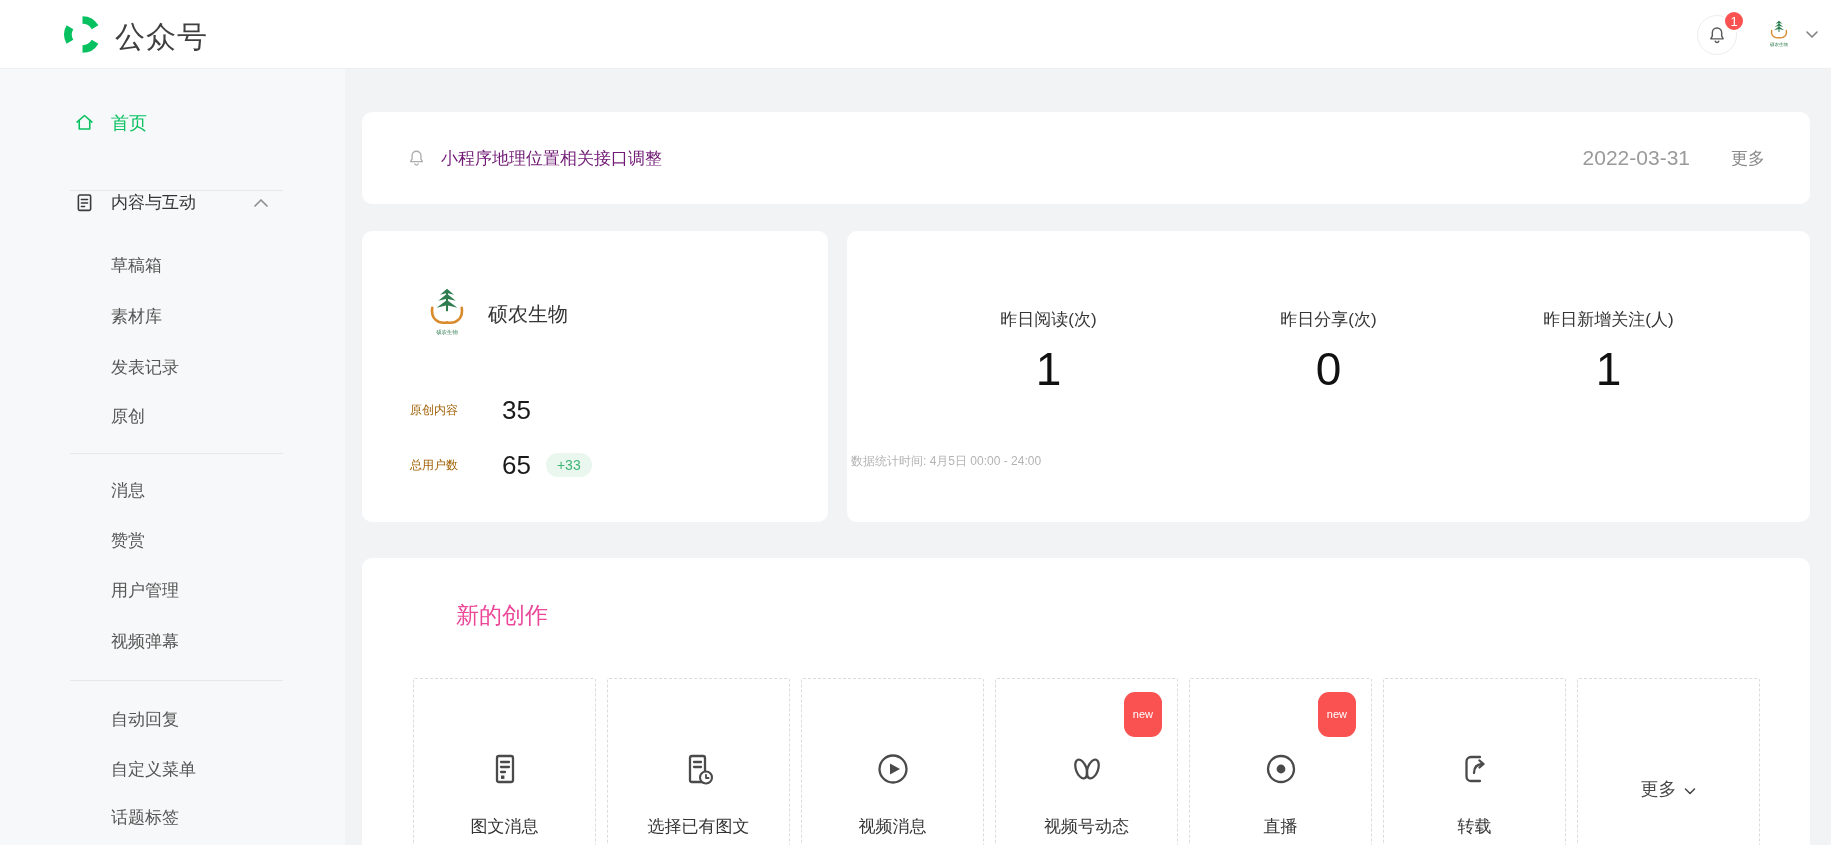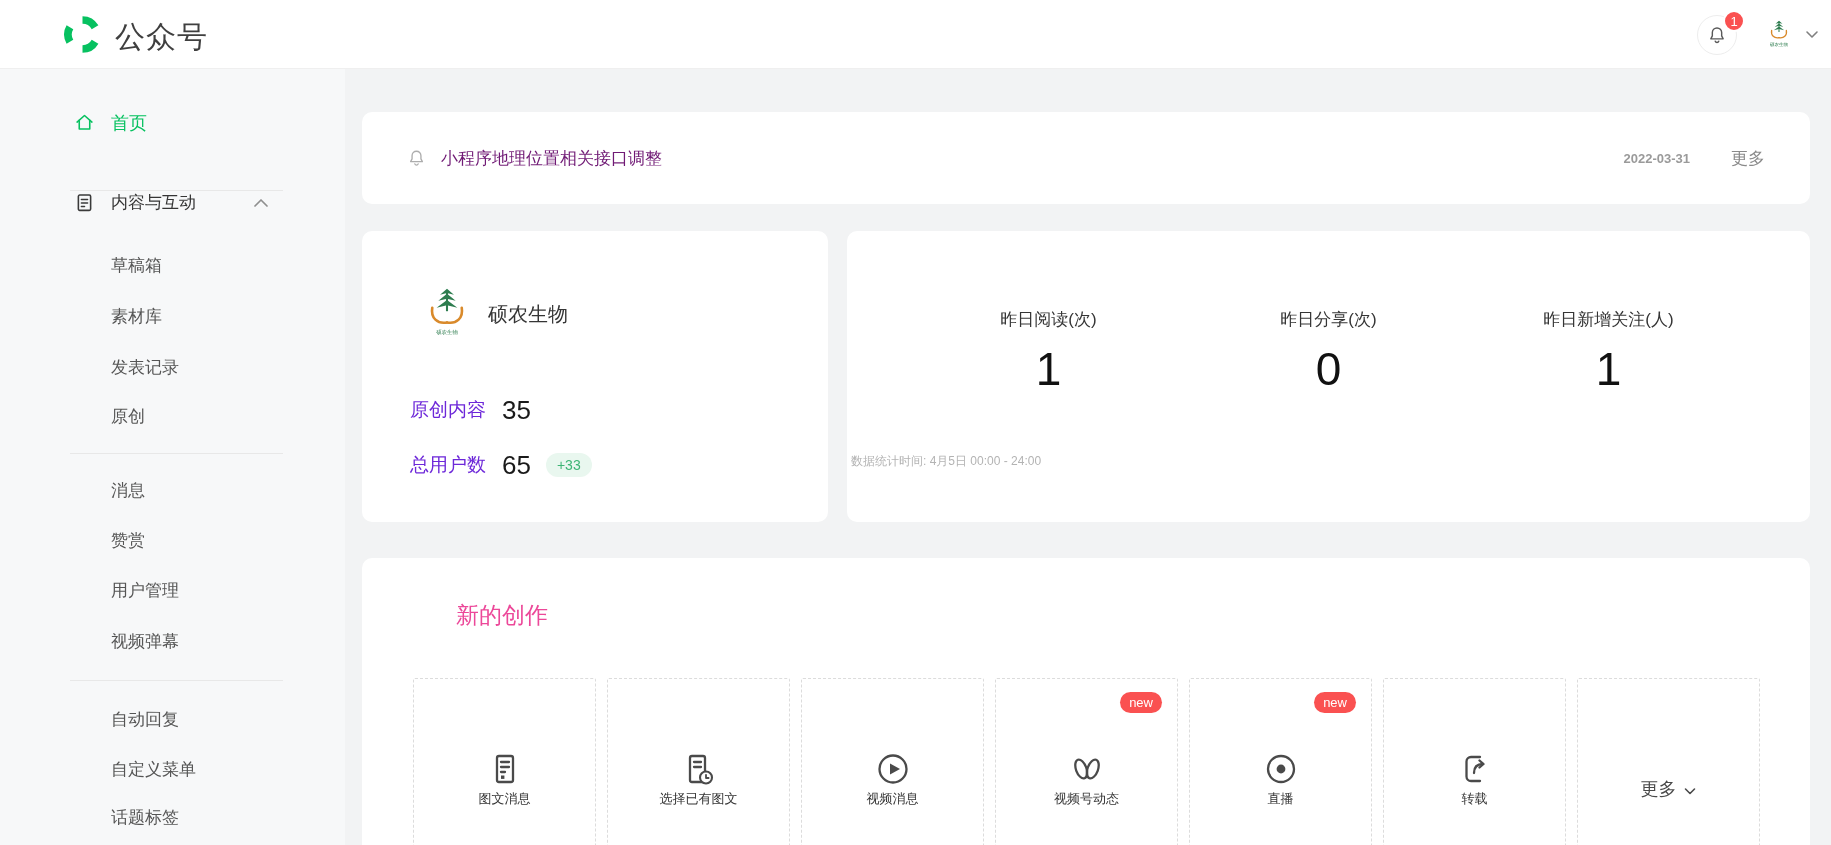--- a/index.html
+++ b/index.html
@@ -31,48 +31,48 @@
   .side-item .s-icon{position:absolute;left:74px;top:0px;}
   .side-item.home{color:#07c160;font-size:18px;}
   .side-item.section{color:#353535;}
   .side-item.section .chev{position:absolute;left:252px;top:4px;}
   .side-divider{position:absolute;left:70px;width:213px;height:1px;background:#e8e8e8;}
 
   
   .card{position:absolute;background:#fff;border-radius:10px;}
   .notice-card{left:362px;top:112px;width:1448px;height:92px;display:flex;align-items:center;padding:0 45px;box-sizing:border-box;}
   .notice-text{margin-left:15px;font-size:17px;color:#701a75;flex:1;}
-  .notice-date{font-size:13px;color:#9a9a9a;font-weight:bold;}
+  .notice-date{font-size:21px;color:#9a9a9a;}
   .notice-more{font-size:17px;color:#8a8a8a;margin-left:41px;cursor:pointer;}
 
   
   .account-card{left:362px;top:231px;width:466px;height:291px;}
   .acc-avatar{position:absolute;left:56px;top:52px;width:58px;height:58px;display:flex;flex-direction:column;align-items:center;}
   .acc-name{position:absolute;left:126px;top:70px;font-size:20px;color:#353535;}
   .acc-row{position:absolute;left:48px;display:flex;align-items:center;height:32px;}
-  .acc-row .lbl{width:78px;font-size:19px;color:#6d28d9;margin-right:14px;}
+  .acc-row .lbl{width:78px;font-size:12px;color:#a16207;margin-right:14px;}
   .acc-row .val{font-size:26px;color:#1a1a1a;}
   .growth-badge{margin-left:15px;background:#e9f7ef;color:#3eb575;font-size:14px;padding:4px 11px;border-radius:13px;}
 
   
   .daily-card{left:847px;top:231px;width:963px;height:291px;}
   .daily-cols{display:flex;justify-content:center;}
   .daily-col{width:280px;text-align:center;padding-top:78px;cursor:pointer;}
   .daily-col .lbl{font-size:17px;color:#353535;height:22px;line-height:22px;}
   .daily-col .val{margin-top:12px;font-size:46px;line-height:52px;color:#111;}
   .daily-note{position:absolute;left:4px;right:0;top:222px;text-align:left;font-size:12px;color:#b3b3b3;}
 
   
   .creation-card{left:362px;top:558px;width:1448px;height:340px;}
   .creation-title{position:absolute;left:94px;top:42px;font-size:23px;color:#ec4899;font-weight:500;}
   .tiles{position:absolute;left:51px;top:120px;display:flex;gap:11px;}
   .tile{position:relative;width:183px;height:210px;border:1px dashed #dcdcdc;border-radius:2px;box-sizing:border-box;display:flex;flex-direction:column;align-items:center;cursor:pointer;}
   .tile .t-icon{margin-top:70px;width:40px;height:40px;}
-  .tile .t-label{font-size:13px;color:#353535;line-height:20px;}
-  .new-badge{position:absolute;top:13px;right:15px;background:#fa5151;color:#fff;font-size:13px;line-height:13px;padding:4px 9px;border-radius:11px;}
+  .tile .t-label{margin-top:28px;font-size:17px;color:#353535;line-height:20px;}
+  .new-badge{position:absolute;top:13px;right:15px;background:#fa5151;color:#fff;font-size:11px;line-height:13px;padding:16px 9px;border-radius:11px;}
   .tile-more{justify-content:flex-start;}
   .tile-more .more-inner{margin-top:98px;display:flex;align-items:center;font-size:18px;color:#4a4a4a;}
   .tile-more .more-inner svg{margin-left:6px;margin-top:3px;}
 </style>
 </head>
 <body>
 
 <div class="header">
   <div class="logo">
     <svg viewBox="0 0 48 48" width="41" height="41">

